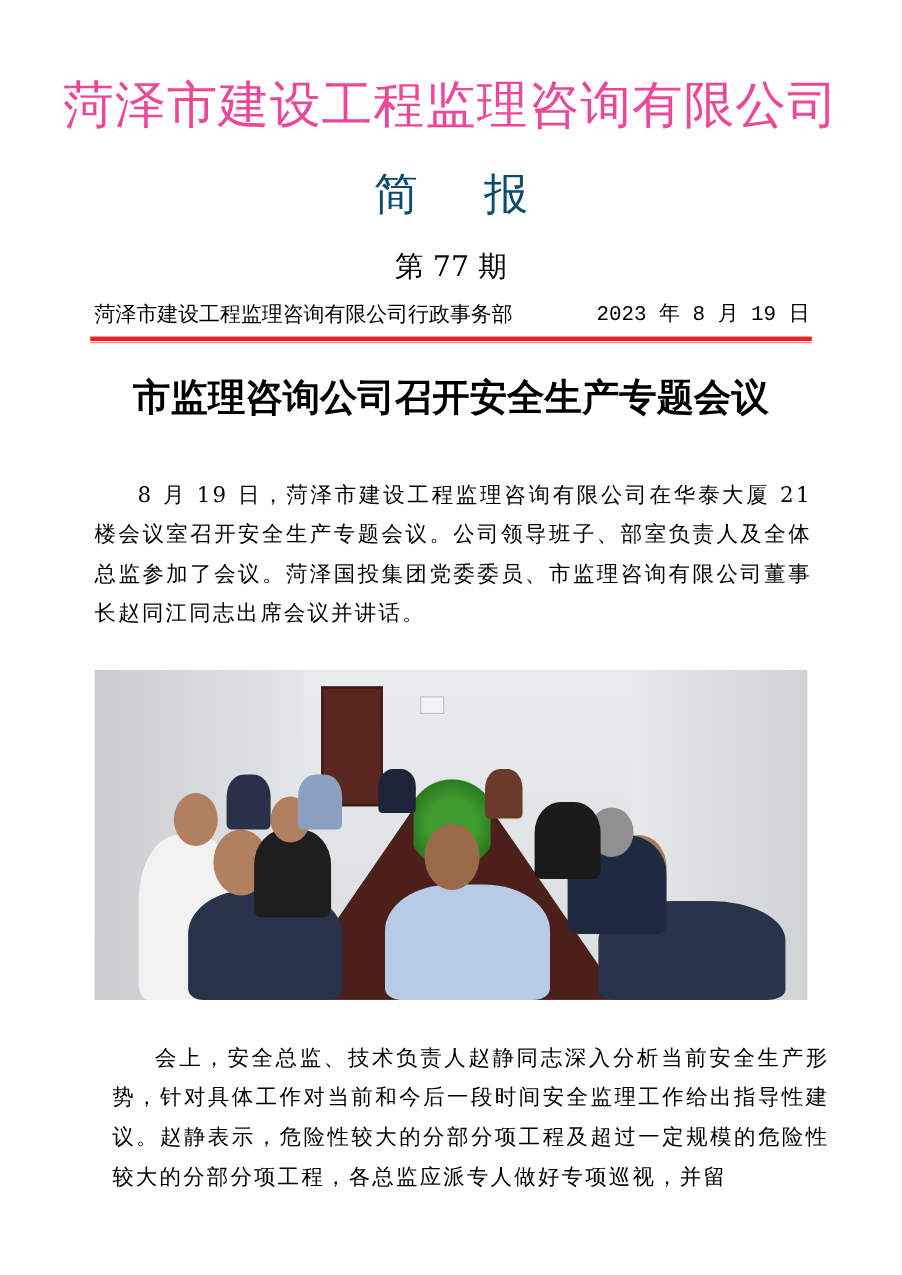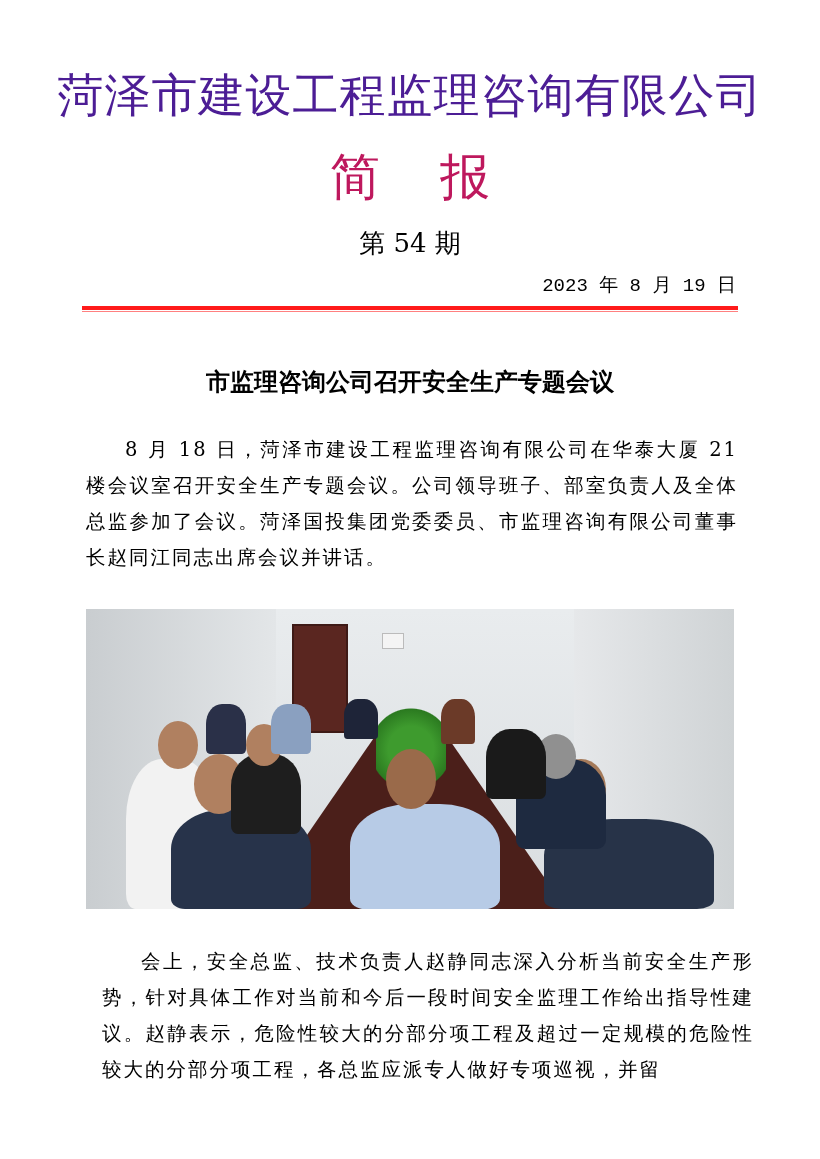--- a/index.html
+++ b/index.html
@@ -1,33 +1,33 @@
 <!DOCTYPE html>
 <html><head>
 <meta charset="utf-8">
 <style>
   html, body { margin: 0; padding: 0; background: #ffffff; }
   body { width: 820px; height: 1159px; position: relative; overflow: hidden;
          font-family: "DejaVu Serif", "Liberation Serif", serif; color: #000; }
   .masthead { position: absolute; left: 0; top: 60px; width: 820px; text-align: center;
-              color: #4c1d95; font-size: 46px; letter-spacing: 1px; line-height: 70px; }
+              color: #ec4899; font-size: 46px; letter-spacing: 1px; line-height: 70px; }
   .subtitle { position: absolute; left: 0; top: 142px; width: 820px; text-align: center;
-              color: #be185d; font-size: 50px; line-height: 70px; }
+              color: #0c4a6e; font-size: 40px; line-height: 70px; }
   .subtitle span { display: inline-block; margin: 0 30px; }
   .issue { position: absolute; left: 0; top: 225px; width: 820px; text-align: center;
            font-size: 26px; line-height: 36px; }
   .issuer-row { position: absolute; left: 86px; top: 271px; width: 650px; height: 30px;
                 font-size: 19px; line-height: 30px; }
   .issuer { position: absolute; left: 0; top: 0; }
   .date { position: absolute; right: 0; top: 0; font-family: Liberation Mono, monospace; }
   .rule { position: absolute; left: 82px; top: 306px; width: 656px; height: 4px; background: #ff1a1a; }
   .rule2 { position: absolute; left: 82px; top: 311px; width: 656px; height: 1px; background: #ff8080; }
   .headline { position: absolute; left: 0; top: 342px; width: 820px; text-align: center;
               font-family: "DejaVu Sans", "Liberation Sans", sans-serif; font-weight: bold;
-              font-size: 24px; line-height: 40px; margin-top: 20px; }
+              font-size: 34px; line-height: 40px; }
   .para { position: absolute; left: 86px; width: 652px; font-size: 19.5px; line-height: 36px;
           text-align: justify; text-indent: 2em; letter-spacing: 2px; }
   .p1 { top: 432px; }
   .p2 { top: 928px; }
   .photo { position: absolute; left: 86px; top: 609px; width: 648px; height: 300px;
            background: linear-gradient(#e9ecee, #d9dde0); overflow: hidden; }
   .wall-l { position: absolute; left: 0; top: 0; width: 190px; height: 300px;
             background: linear-gradient(90deg, #c9cdd0, #e3e6e8); }
   .wall-r { position: absolute; right: 0; top: 0; width: 160px; height: 300px;
             background: linear-gradient(90deg, #e6e8ea, #cfd3d5); }
@@ -44,32 +44,33 @@
 </style>
 </head>
 <body>
 
 <div class="masthead">菏泽市建设工程监理咨询有限公司</div>
 
 <div class="subtitle">
   <span>简</span><span>报</span>
 </div>
 
-<div class="issue">第 54 期</div>
+<div class="issue">第 77 期</div>
 
 <div class="issuer-row">
+  <span class="issuer">菏泽市建设工程监理咨询有限公司行政事务部</span>
   <span class="date">2023 年 8 月 19 日</span>
 </div>
 
 <div class="rule"></div>
 <div class="rule2"></div>
 
 <div class="headline">市监理咨询公司召开安全生产专题会议</div>
 
-<p class="para p1" style="margin:0">8 月 18 日，菏泽市建设工程监理咨询有限公司在华泰大厦 21 楼会议室召开安全生产专题会议。公司领导班子、部室负责人及全体总监参加了会议。菏泽国投集团党委委员、市监理咨询有限公司董事长赵同江同志出席会议并讲话。</p>
+<p class="para p1" style="margin:0">8 月 19 日，菏泽市建设工程监理咨询有限公司在华泰大厦 21 楼会议室召开安全生产专题会议。公司领导班子、部室负责人及全体总监参加了会议。菏泽国投集团党委委员、市监理咨询有限公司董事长赵同江同志出席会议并讲话。</p>
 
 <div class="photo">
   <div class="wall-l"></div>
   <div class="wall-r"></div>
   <div class="door"></div>
   <div class="vent"></div>
   <div class="table"></div>
   <div class="plant"></div>
   <div class="person" style="left:40px;top:150px;width:90px;height:150px;background:#f2f2f2;"></div>
   <div class="head" style="left:72px;top:112px;width:40px;height:48px;"></div>

